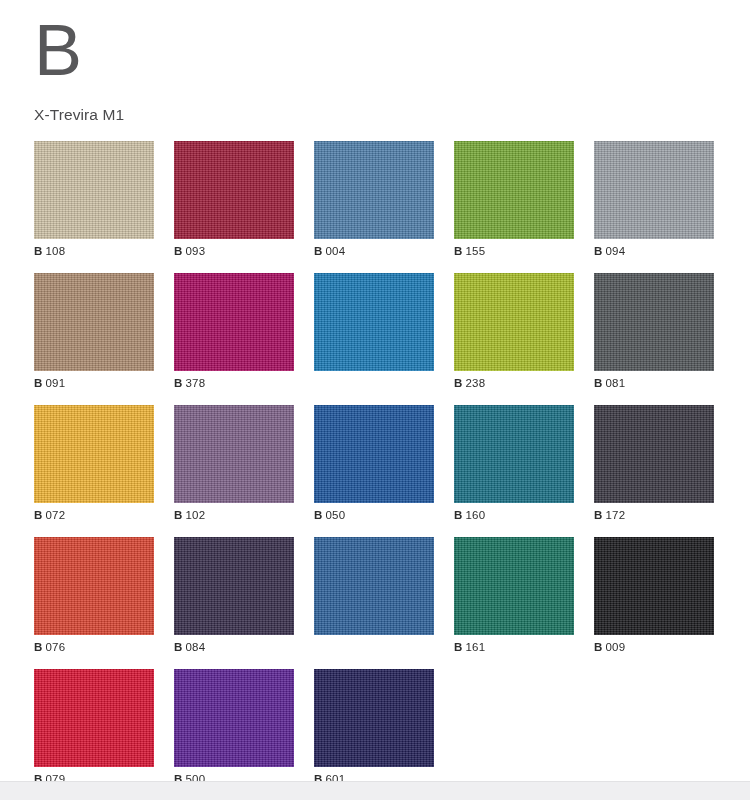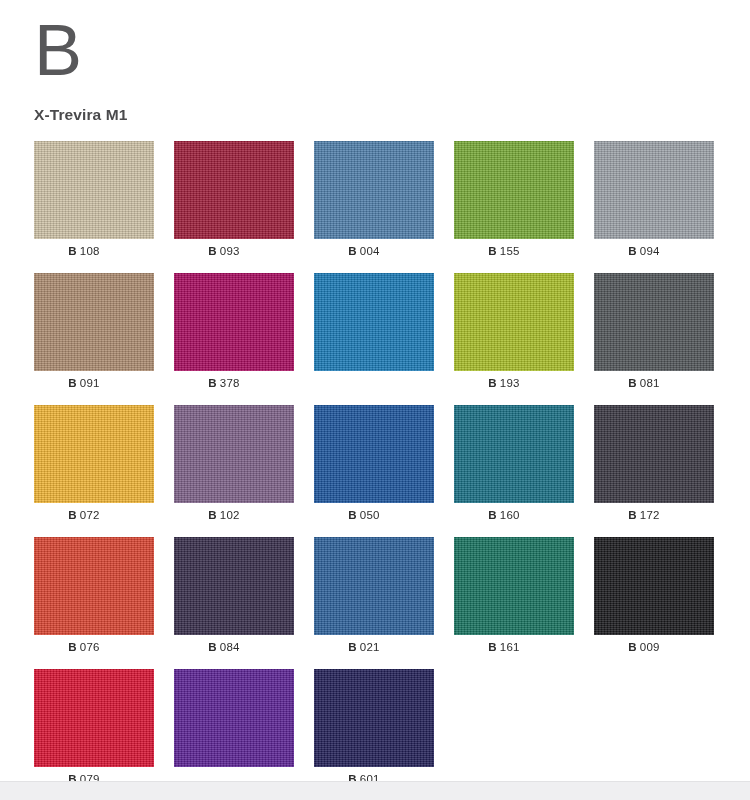--- a/index.html
+++ b/index.html
@@ -29,37 +29,36 @@
     font-weight: 400;
     line-height: 1;
     color: #58585a;
     letter-spacing: -1px;
     padding-top: 14px;
     height: 78px;
     user-select: none;
   }
   .collection-title {
     font-size: 15.5px;
-    font-weight: bold;
+    font-weight: normal;
     color: #4a4a4c;
     letter-spacing: 0.1px;
     margin-top: 14px;
     margin-bottom: 17px;
   }
   .swatch-grid {
     margin-top: 17px;
     display: grid;
     grid-template-columns: repeat(5, 120px);
     column-gap: 20px;
     row-gap: 8px;
     justify-content: start;
   }
   .swatch-cell {
     width: 100px;
-    text-align: center;
   }
   .swatch-cell.empty .swatch-chip,
   .swatch-cell.empty .swatch-label { visibility: hidden; }
   .swatch-chip {
     width: 120px;
     height: 98px;
     display: block;
     position: relative;
     background-repeat: repeat;
     background-size: 4px 4px, 3px 3px, 100% 100%;
@@ -122,21 +121,21 @@
       </div>
       <div class="swatch-cell">
         <div class="swatch-chip" style="background-image: repeating-linear-gradient(0deg, rgba(255, 255, 255, 0.1) 0px, rgba(255, 255, 255, 0.1) 1px, rgba(0, 0, 0, 0.1) 1px, rgba(0, 0, 0, 0.1) 2px), repeating-linear-gradient(90deg, rgba(255, 255, 255, 0.09) 0px, rgba(255, 255, 255, 0.09) 1px, rgba(0, 0, 0, 0.09) 1px, rgba(0, 0, 0, 0.09) 2px), linear-gradient(rgb(167, 9, 93), rgb(167, 9, 93));"></div>
         <div class="swatch-label"><span class="code-prefix">B</span><span>378</span></div>
       </div>
       <div class="swatch-cell">
         <div class="swatch-chip" style="background-image: repeating-linear-gradient(0deg, rgba(255, 255, 255, 0.1) 0px, rgba(255, 255, 255, 0.1) 1px, rgba(0, 0, 0, 0.1) 1px, rgba(0, 0, 0, 0.1) 2px), repeating-linear-gradient(90deg, rgba(255, 255, 255, 0.09) 0px, rgba(255, 255, 255, 0.09) 1px, rgba(0, 0, 0, 0.09) 1px, rgba(0, 0, 0, 0.09) 2px), linear-gradient(rgb(24, 121, 181), rgb(24, 121, 181));"></div>
       </div>
       <div class="swatch-cell">
         <div class="swatch-chip" style="background-image: repeating-linear-gradient(0deg, rgba(255, 255, 255, 0.1) 0px, rgba(255, 255, 255, 0.1) 1px, rgba(0, 0, 0, 0.1) 1px, rgba(0, 0, 0, 0.1) 2px), repeating-linear-gradient(90deg, rgba(255, 255, 255, 0.09) 0px, rgba(255, 255, 255, 0.09) 1px, rgba(0, 0, 0, 0.09) 1px, rgba(0, 0, 0, 0.09) 2px), linear-gradient(rgb(167, 189, 39), rgb(167, 189, 39));"></div>
-        <div class="swatch-label"><span class="code-prefix">B</span><span>193</span></div>
+        <div class="swatch-label"><span class="code-prefix">B</span><span>238</span></div>
       </div>
       <div class="swatch-cell">
         <div class="swatch-chip" style="background-image: repeating-linear-gradient(0deg, rgba(255, 255, 255, 0.1) 0px, rgba(255, 255, 255, 0.1) 1px, rgba(0, 0, 0, 0.1) 1px, rgba(0, 0, 0, 0.1) 2px), repeating-linear-gradient(90deg, rgba(255, 255, 255, 0.09) 0px, rgba(255, 255, 255, 0.09) 1px, rgba(0, 0, 0, 0.09) 1px, rgba(0, 0, 0, 0.09) 2px), linear-gradient(rgb(79, 83, 87), rgb(79, 83, 87));"></div>
         <div class="swatch-label"><span class="code-prefix">B</span><span>081</span></div>
       </div>
       <div class="swatch-cell">
         <div class="swatch-chip" style="background-image: repeating-linear-gradient(0deg, rgba(255, 255, 255, 0.1) 0px, rgba(255, 255, 255, 0.1) 1px, rgba(0, 0, 0, 0.1) 1px, rgba(0, 0, 0, 0.1) 2px), repeating-linear-gradient(90deg, rgba(255, 255, 255, 0.09) 0px, rgba(255, 255, 255, 0.09) 1px, rgba(0, 0, 0, 0.09) 1px, rgba(0, 0, 0, 0.09) 2px), linear-gradient(rgb(239, 179, 52), rgb(239, 179, 52));"></div>
         <div class="swatch-label"><span class="code-prefix">B</span><span>072</span></div>
       </div>
       <div class="swatch-cell">
@@ -158,36 +157,36 @@
       <div class="swatch-cell">
         <div class="swatch-chip" style="background-image: repeating-linear-gradient(0deg, rgba(255, 255, 255, 0.1) 0px, rgba(255, 255, 255, 0.1) 1px, rgba(0, 0, 0, 0.1) 1px, rgba(0, 0, 0, 0.1) 2px), repeating-linear-gradient(90deg, rgba(255, 255, 255, 0.09) 0px, rgba(255, 255, 255, 0.09) 1px, rgba(0, 0, 0, 0.09) 1px, rgba(0, 0, 0, 0.09) 2px), linear-gradient(rgb(216, 67, 47), rgb(216, 67, 47));"></div>
         <div class="swatch-label"><span class="code-prefix">B</span><span>076</span></div>
       </div>
       <div class="swatch-cell">
         <div class="swatch-chip" style="background-image: repeating-linear-gradient(0deg, rgba(255, 255, 255, 0.1) 0px, rgba(255, 255, 255, 0.1) 1px, rgba(0, 0, 0, 0.1) 1px, rgba(0, 0, 0, 0.1) 2px), repeating-linear-gradient(90deg, rgba(255, 255, 255, 0.09) 0px, rgba(255, 255, 255, 0.09) 1px, rgba(0, 0, 0, 0.09) 1px, rgba(0, 0, 0, 0.09) 2px), linear-gradient(rgb(53, 43, 72), rgb(53, 43, 72));"></div>
         <div class="swatch-label"><span class="code-prefix">B</span><span>084</span></div>
       </div>
       <div class="swatch-cell">
         <div class="swatch-chip" style="background-image: repeating-linear-gradient(0deg, rgba(255, 255, 255, 0.1) 0px, rgba(255, 255, 255, 0.1) 1px, rgba(0, 0, 0, 0.1) 1px, rgba(0, 0, 0, 0.1) 2px), repeating-linear-gradient(90deg, rgba(255, 255, 255, 0.09) 0px, rgba(255, 255, 255, 0.09) 1px, rgba(0, 0, 0, 0.09) 1px, rgba(0, 0, 0, 0.09) 2px), linear-gradient(rgb(43, 96, 154), rgb(43, 96, 154));"></div>
-        <div class="swatch-label"><span class="code-prefix">B</span><span>021</span></div>
       </div>
       <div class="swatch-cell">
         <div class="swatch-chip" style="background-image: repeating-linear-gradient(0deg, rgba(255, 255, 255, 0.1) 0px, rgba(255, 255, 255, 0.1) 1px, rgba(0, 0, 0, 0.1) 1px, rgba(0, 0, 0, 0.1) 2px), repeating-linear-gradient(90deg, rgba(255, 255, 255, 0.09) 0px, rgba(255, 255, 255, 0.09) 1px, rgba(0, 0, 0, 0.09) 1px, rgba(0, 0, 0, 0.09) 2px), linear-gradient(rgb(21, 113, 93), rgb(21, 113, 93));"></div>
         <div class="swatch-label"><span class="code-prefix">B</span><span>161</span></div>
       </div>
       <div class="swatch-cell">
         <div class="swatch-chip" style="background-image: repeating-linear-gradient(0deg, rgba(255, 255, 255, 0.1) 0px, rgba(255, 255, 255, 0.1) 1px, rgba(0, 0, 0, 0.1) 1px, rgba(0, 0, 0, 0.1) 2px), repeating-linear-gradient(90deg, rgba(255, 255, 255, 0.09) 0px, rgba(255, 255, 255, 0.09) 1px, rgba(0, 0, 0, 0.09) 1px, rgba(0, 0, 0, 0.09) 2px), linear-gradient(rgb(24, 24, 27), rgb(24, 24, 27));"></div>
         <div class="swatch-label"><span class="code-prefix">B</span><span>009</span></div>
       </div>
       <div class="swatch-cell">
         <div class="swatch-chip" style="background-image: repeating-linear-gradient(0deg, rgba(255, 255, 255, 0.1) 0px, rgba(255, 255, 255, 0.1) 1px, rgba(0, 0, 0, 0.1) 1px, rgba(0, 0, 0, 0.1) 2px), repeating-linear-gradient(90deg, rgba(255, 255, 255, 0.09) 0px, rgba(255, 255, 255, 0.09) 1px, rgba(0, 0, 0, 0.09) 1px, rgba(0, 0, 0, 0.09) 2px), linear-gradient(rgb(216, 18, 49), rgb(216, 18, 49));"></div>
         <div class="swatch-label"><span class="code-prefix">B</span><span>079</span></div>
       </div>
       <div class="swatch-cell">
         <div class="swatch-chip" style="background-image: repeating-linear-gradient(0deg, rgba(255, 255, 255, 0.1) 0px, rgba(255, 255, 255, 0.1) 1px, rgba(0, 0, 0, 0.1) 1px, rgba(0, 0, 0, 0.1) 2px), repeating-linear-gradient(90deg, rgba(255, 255, 255, 0.09) 0px, rgba(255, 255, 255, 0.09) 1px, rgba(0, 0, 0, 0.09) 1px, rgba(0, 0, 0, 0.09) 2px), linear-gradient(rgb(90, 32, 147), rgb(90, 32, 147));"></div>
+        <div class="swatch-label"><span class="code-prefix">B</span><span>500</span></div>
       </div>
       <div class="swatch-cell">
         <div class="swatch-chip" style="background-image: repeating-linear-gradient(0deg, rgba(255, 255, 255, 0.1) 0px, rgba(255, 255, 255, 0.1) 1px, rgba(0, 0, 0, 0.1) 1px, rgba(0, 0, 0, 0.1) 2px), repeating-linear-gradient(90deg, rgba(255, 255, 255, 0.09) 0px, rgba(255, 255, 255, 0.09) 1px, rgba(0, 0, 0, 0.09) 1px, rgba(0, 0, 0, 0.09) 2px), linear-gradient(rgb(32, 30, 86), rgb(32, 30, 86));"></div>
         <div class="swatch-label"><span class="code-prefix">B</span><span>601</span></div>
       </div>
       <div class="swatch-cell empty">
         <div class="swatch-chip"></div>
         <div class="swatch-label">-</div>
       </div>
       <div class="swatch-cell empty">

